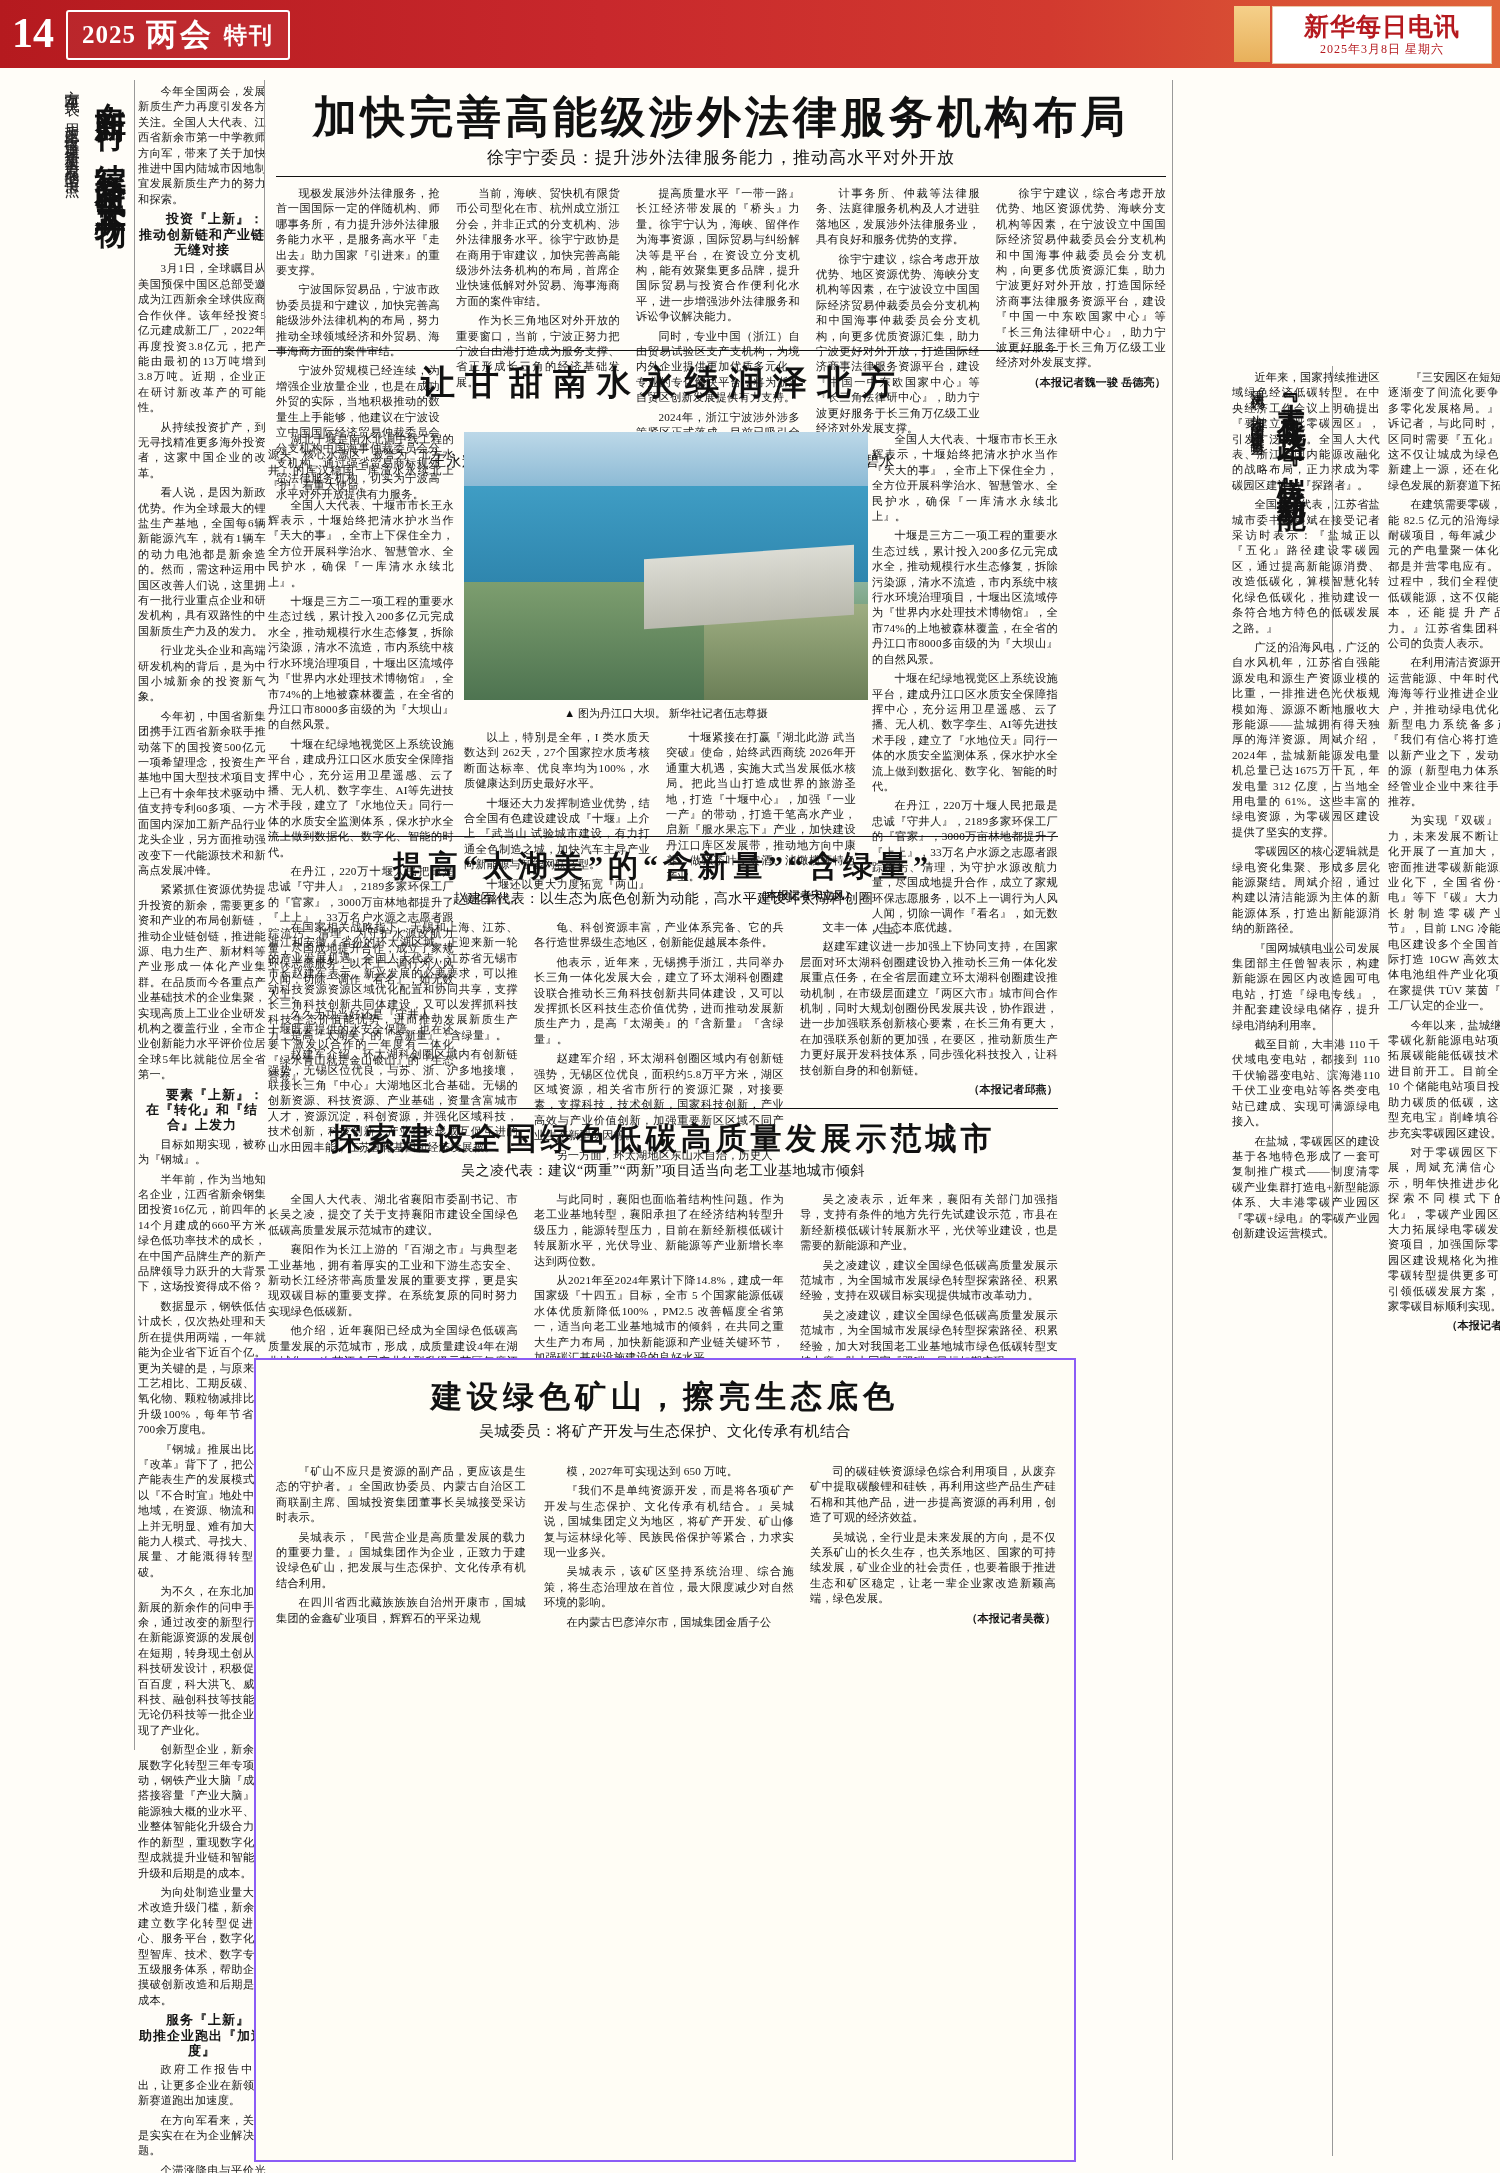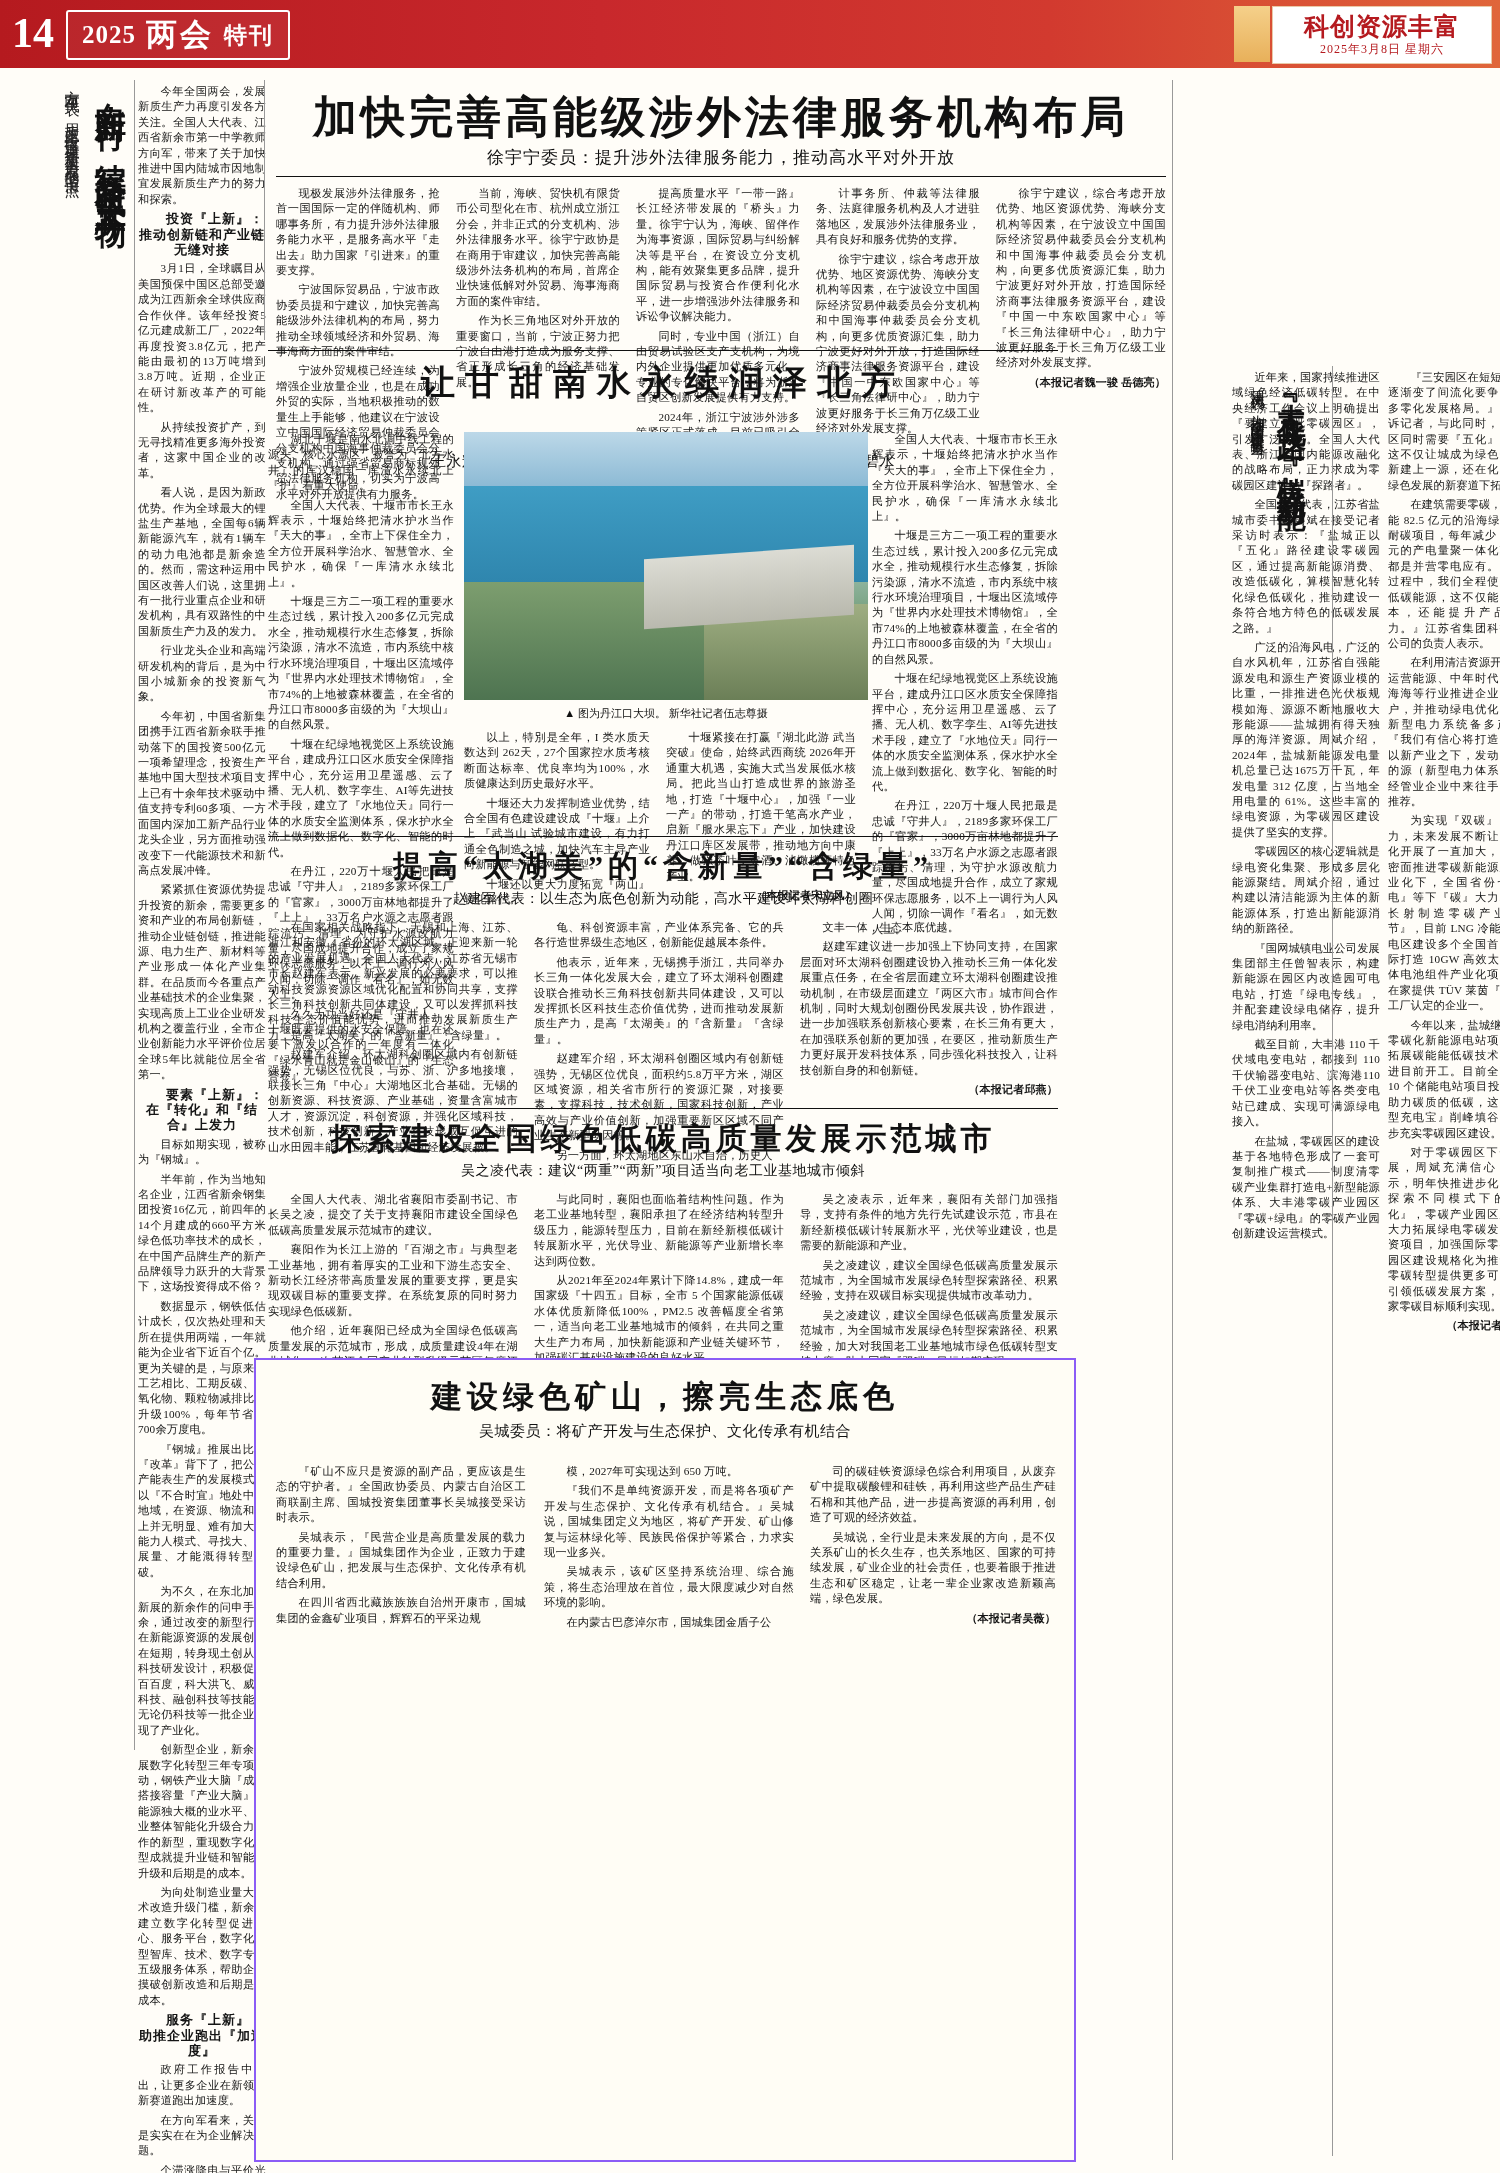--- a/index.html
+++ b/index.html
@@ -184,21 +184,21 @@
 
   <div class="masthead">
     <div class="pagenum">14</div>
     <div class="special-box">
       <span class="special-year">2025</span>
       <span class="special-main">两会</span>
       <span class="special-sub">特刊</span>
     </div>
     <div class="brandtick"></div>
     <div class="brandbox">
-      <div class="brandname">科创资源丰富</div>
+      <div class="brandname">新华每日电讯</div>
       <div class="branddate">2025年3月8日  星期六</div>
     </div>
   </div>
 
   <div class="vcol">
     <div class="v-main">向新而行，续写新时代『天工开物』</div>
     <div class="v-sub">方向军代表：用改革手段打通束缚新质生产力发展的堵点卡点</div>
   </div>
 
   <div class="a1-title">加快完善高能级涉外法律服务机构布局</div>

